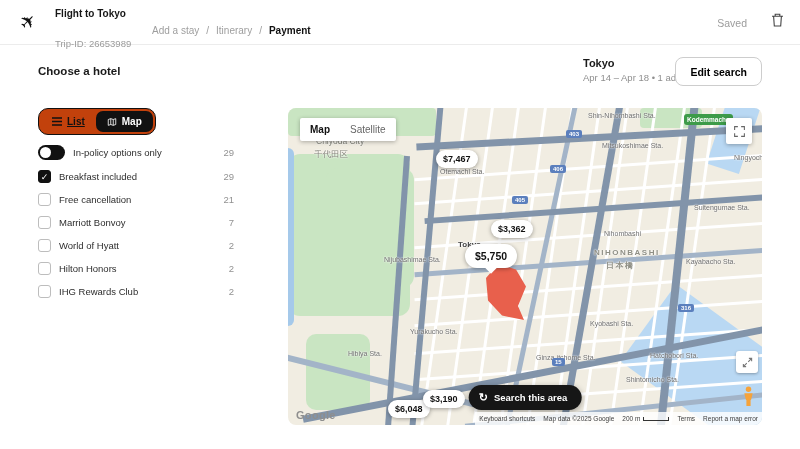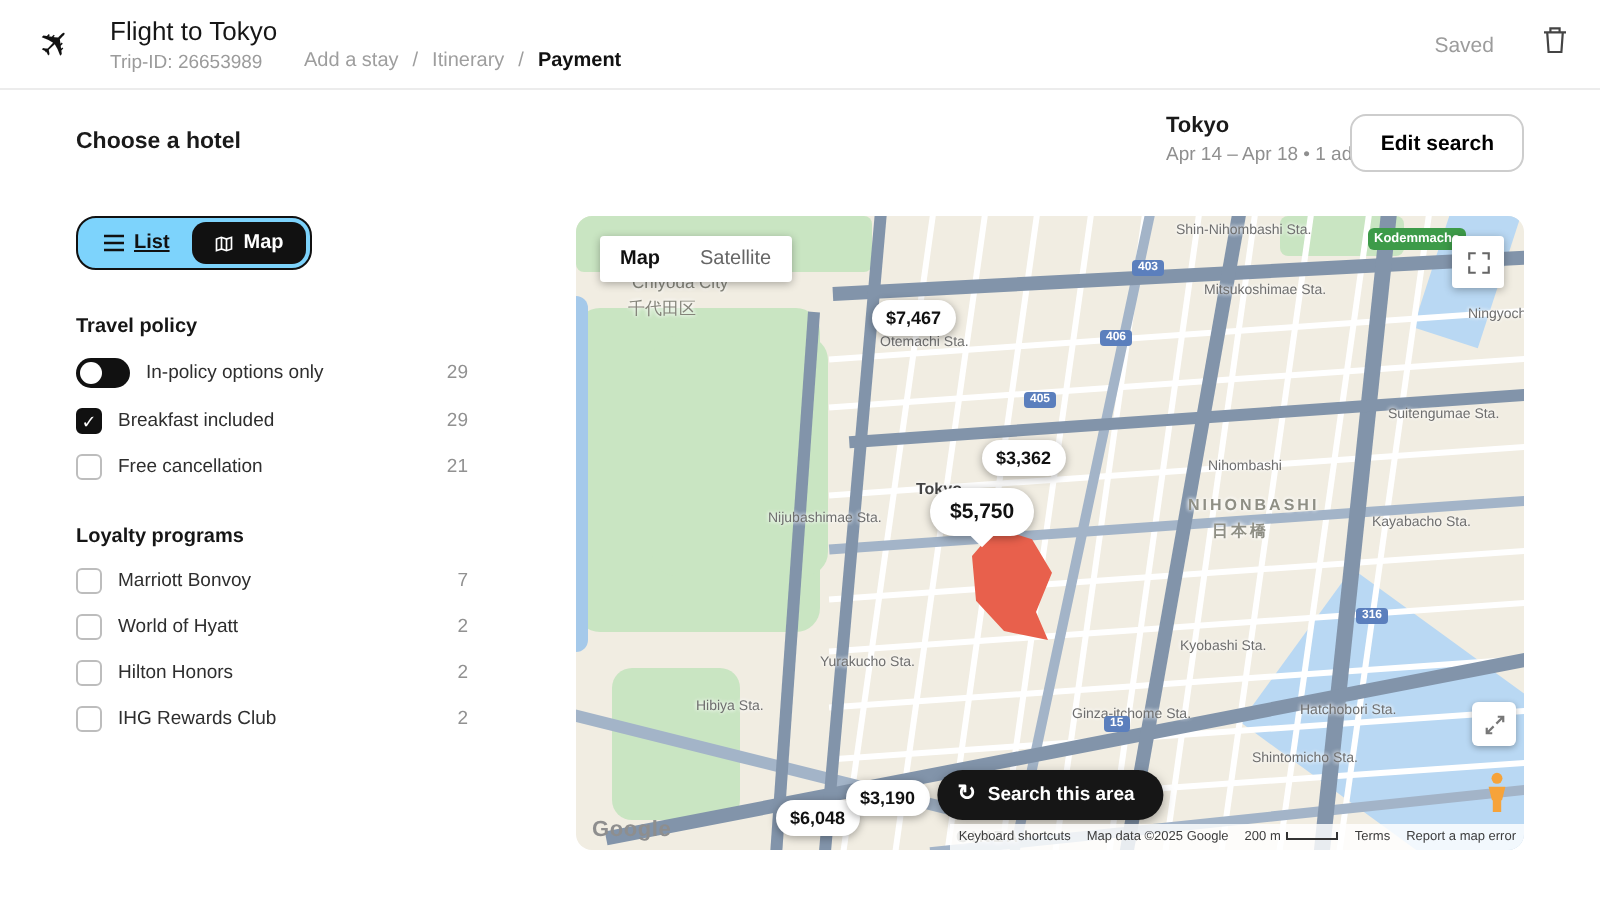--- a/index.html
+++ b/index.html
@@ -3,38 +3,38 @@
 <meta charset="utf-8">
 <style>
   *{margin:0;padding:0;box-sizing:border-box;}
   html,body{width:800px;height:449px;}
   body{font-family:"Liberation Sans",sans-serif;background:#fff;color:#1a1a1a;position:relative;overflow:hidden;}
 
   
   .header{position:absolute;left:0;top:0;width:800px;height:45px;background:#fff;border-bottom:1px solid #ececec;z-index:20;}
   .logo{position:absolute;left:20px;top:10px;font-size:19px;color:#111;transform:rotate(-45deg);}
   .title-block{position:absolute;left:55px;top:8px;}
-  .hdr-title{font-size:13px;font-weight:400;color:#161616;}
-  .trip-id{font-size:9.5px;color:#9b9b9b;margin-top:3px;}
+  .hdr-title{font-size:10px;font-weight:700;color:#161616;}
+  .trip-id{font-size:9.5px;color:#9b9b9b;margin-top:19px;}
   .breadcrumb{position:absolute;left:152px;top:25px;display:flex;gap:7px;font-size:10px;color:#9e9e9e;align-items:center;}
   .crumb{color:#9e9e9e;cursor:pointer;}
   .crumb.current{color:#111;font-weight:700;}
   .saved{position:absolute;right:53px;top:17px;font-size:10.5px;color:#9c9c9c;}
   .trash-btn{position:absolute;right:16px;top:13px;cursor:pointer;background:none;border:none;}
 
   
   .page-title{position:absolute;left:38px;top:65px;font-size:11.5px;font-weight:700;}
   .dest-block{position:absolute;left:583px;top:57px;}
   .dest-name{font-size:11px;font-weight:700;}
   .dest-dates{font-size:9.5px;color:#8f8f8f;margin-top:3px;}
   .edit-btn{position:absolute;right:38px;top:57px;height:29px;padding:0 14px;background:#fff;border:1px solid #cdcdcd;border-radius:8px;font-size:10.5px;font-weight:700;font-family:inherit;cursor:pointer;}
 
   
   .sidebar{position:absolute;left:38px;top:108px;width:196px;}
-  .seg-control{display:inline-flex;border:1.5px solid #111;border-radius:10px;padding:2px;background:#7dd3fc;}
+  .seg-control{display:inline-flex;border:1.5px solid #111;border-radius:10px;padding:2px;background:#c2410c;}
   .seg{display:flex;align-items:center;gap:5px;padding:5px 11px;font-size:10px;font-weight:700;border-radius:7px;cursor:pointer;color:#111;}
   .seg.active{background:#111;color:#fff;}
   .seg .u{text-decoration:underline;}
   .showing{margin-top:13px;font-size:9.5px;color:#3a3a3a;}
   .showing a{color:#111;text-decoration:underline;cursor:pointer;}
   .sec-head{margin-top:23px;font-size:10px;font-weight:700;color:#161616;}
   .row{display:flex;align-items:center;margin-top:10px;}
   .switch{width:27px;height:15px;border-radius:8px;background:#111;position:relative;flex:0 0 auto;cursor:pointer;}
   .knob{position:absolute;left:2px;top:2px;width:11px;height:11px;border-radius:50%;background:#fff;}
   .row-label{font-size:9.5px;color:#2e2e2e;margin-left:8px;}
@@ -115,41 +115,39 @@
     </div>
     <div class="seg active">
       <svg width="10" height="10" viewBox="0 0 24 24">
           <path d="M9 4L3 6v14l6-2 6 2 6-2V4l-6 2-6-2zM9 4v14M15 6v14" fill="none" stroke="#fff" stroke-width="2"></path>
         </svg>
       <span>Map</span>
     </div>
   </div>
 
 
-  <div class="sec-head">Travel policy</div>
   <div class="row">
     <span class="switch">
         <span class="knob"></span>
       </span>
     <span class="row-label">In-policy options only</span>
     <span class="row-count">29</span>
   </div>
 
   <div class="row">
     <span class="checkbox checked">✓</span>
     <span class="row-label">Breakfast included</span>
     <span class="row-count">29</span>
   </div>
   <div class="row">
     <span class="checkbox"></span>
     <span class="row-label">Free cancellation</span>
     <span class="row-count">21</span>
   </div>
 
-  <div class="sec-head">Loyalty programs</div>
   <div class="row">
     <span class="checkbox"></span>
     <span class="row-label">Marriott Bonvoy</span>
     <span class="row-count">7</span>
   </div>
   <div class="row">
     <span class="checkbox"></span>
     <span class="row-label">World of Hyatt</span>
     <span class="row-count">2</span>
   </div>

